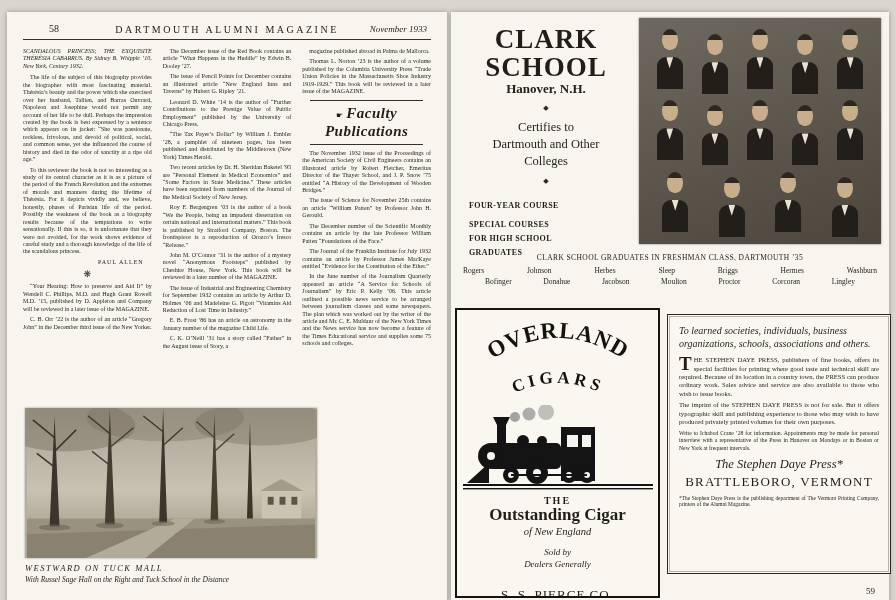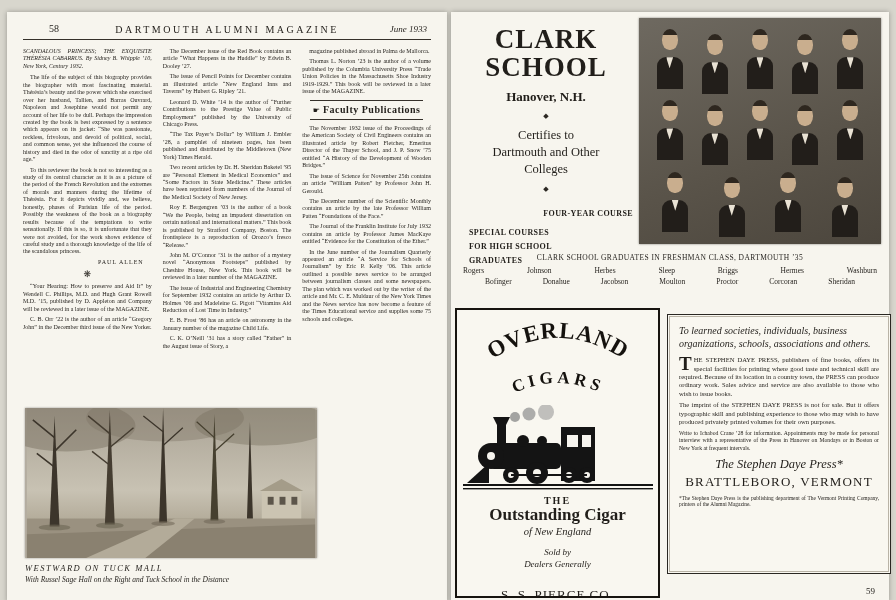--- a/index.html
+++ b/index.html
@@ -17,34 +17,34 @@
   .idate{position:absolute;right:4px;top:2px;font-style:italic;font-size:9px}
 
   .cols{display:flex;gap:11px;margin:8px 16px 0;height:354px;overflow:hidden}
   .col{flex:1;font-size:6px;line-height:1.24;text-align:justify}
   .col p{margin-bottom:3px;text-indent:7px;overflow-wrap:break-word}
   .rev-title{font-style:italic;text-indent:0 !important;margin-bottom:4px !important}
   .byline{text-align:right;text-indent:0 !important;letter-spacing:1px;padding-right:8px;font-size:6px}
   .orn{text-align:center;font-size:9px;margin:3px 0;color:#2c2823;text-indent:0}
   .fac-box{border-top:1px solid #35302a;border-bottom:1px solid #35302a;margin:4px 8px 5px;padding:3px 0;text-align:center}
   .fac-box .hand{font-size:8px;margin-right:3px}
-  .fac-box .fac-title{font-size:10px;font-weight:bold;letter-spacing:.5px}
+  .fac-box .fac-title{font-size:15px;font-style:italic;font-weight:bold;letter-spacing:.5px}
 
   .tuck-photo{position:absolute;left:18px;top:396px;width:292px;height:150px;display:block;background:#b4ada0;box-shadow:0 0 2px rgba(0,0,0,.4)}
   .photo-caption{position:absolute;left:18px;top:551px;width:292px;text-align:left}
   .cap-title{font-style:italic;font-size:8.5px;letter-spacing:1.5px}
   .cap-sub{font-style:italic;font-size:7.5px;margin-top:2px}
 
   
   .clark-text{position:absolute;left:8px;top:14px;width:174px;text-align:center}
   .clark-name{font-size:27px;font-weight:bold;letter-spacing:1px;line-height:1.02}
-  .clark-loc{font-size:13px;font-weight:bold;margin-top:8px}
+  .clark-loc{font-size:13px;font-weight:bold;}
   .clark-orn{font-size:7px;margin:7px 0;color:#2c2823}
   .clark-cert{font-size:12.5px;line-height:1.35;width:112px;margin:0 auto}
-  .clark-course{font-size:8px;font-weight:bold;letter-spacing:.4px;text-align:right;padding-left:10px;margin-top:16px}
+  .clark-course{font-size:8px;font-weight:bold;letter-spacing:.4px;text-align:left;padding-left:10px;margin-top:16px}
   .clark-special{font-size:8px;font-weight:bold;letter-spacing:.4px;text-align:left;padding-left:10px;width:110px;line-height:1.8;margin-top:8px}
 
   .clark-photo{position:absolute;left:188px;top:6px;width:242px;height:226px;background:linear-gradient(160deg,#6e6960 0%,#595349 60%,#4c463d 100%);padding:8px 8px 4px;display:flex;flex-direction:column;justify-content:space-around;box-shadow:0 0 2px rgba(0,0,0,.5)}
   .face-row{display:flex;justify-content:space-around}
   .face{width:28px;height:60px;position:relative}
   .face-row .face:nth-child(even){margin-top:5px}
   .face .head{width:16px;height:21px;margin:0 auto;border-radius:50% 50% 46% 46%;background:linear-gradient(#2e271f 0 30%,#c9ae8e 30%)}
   .face .torso{position:absolute;left:1px;right:1px;bottom:0;height:32px;background:#221e1a;border-radius:9px 9px 0 0}
   .face .torso::after{content:"";position:absolute;left:50%;top:0;transform:translateX(-50%);width:7px;height:11px;background:#e9e2d4;clip-path:polygon(0 0,100% 0,50% 100%)}
 
@@ -77,21 +77,21 @@
 </style>
 </head>
 <body>
 
 <div class="spread">
 
   <div class="page left">
     <div class="lp-head">
       <span class="pnum">58</span>
       <span class="mast">DARTMOUTH ALUMNI MAGAZINE</span>
-      <span class="idate">June 1933</span>
+      <span class="idate">November 1933</span>
     </div>
 
     <div class="cols">
       <div class="col">
         <p class="rev-title">SCANDALOUS PRINCESS; THE EXQUISITE THÉRÉSIA CABARRUS. By Sidney B. Whipple ’10, New York, Century 1932.</p>
         <p>The life of the subject of this biography provides the biographer with most fascinating material. Thérésia’s beauty and the power which she exercised over her husband, Tallien, and Barras Ouvrard, Napoleon and Josephine would not permit any account of her life to be dull. Perhaps the impression created by the book is best expressed by a sentence which appears on its jacket: “She was passionate, reckless, frivolous, and devoid of political, social, and common sense, yet she influenced the course of history and died in the odor of sanctity at a ripe old age.”</p>
         <p>To this reviewer the book is not so interesting as a study of its central character as it is as a picture of the period of the French Revolution and the extremes of morals and manners during the lifetime of Thérésia. For it depicts vividly and, we believe, honestly, phases of Parisian life of the period. Possibly the weakness of the book as a biography results because of the temptations to write sensationally. If this is so, it is unfortunate that they were not avoided, for the work shows evidence of careful study and a thorough knowledge of the life of the scandalous princess.</p>
         <p class="byline">PAUL ALLEN</p>
         <div class="orn">❋</div>
         <p>“Your Hearing: How to preserve and Aid It” by Wendell C. Phillips, M.D. and Hugh Grant Rowell M.D. ’15, published by D. Appleton and Company will be reviewed in a later issue of the MAGAZINE.</p>
@@ -254,21 +254,21 @@
       <span>Hermes</span>
       <span>Washburn</span>
     </div>
     <div class="names-row nr2">
       <span>Bofinger</span>
       <span>Donahue</span>
       <span>Jacobson</span>
       <span>Moulton</span>
       <span>Proctor</span>
       <span>Corcoran</span>
-      <span>Sheridan</span>
+      <span>Lingley</span>
     </div>
 
     <div class="overland">
       <svg class="ov-arc" width="200" height="92" viewBox="0 0 200 92" aria-hidden="true">
         <defs>
           <path id="arc1" d="M 16 60 Q 100 -10 184 60" fill="none"></path>
           <path id="arc2" d="M 42 88 Q 100 52 158 88" fill="none"></path>
         </defs>
         <text font-family="Liberation Serif, serif" font-size="23" font-weight="bold" fill="#15120e" letter-spacing="1">
           <textPath href="#arc1" startOffset="50%" text-anchor="middle">OVERLAND</textPath>

